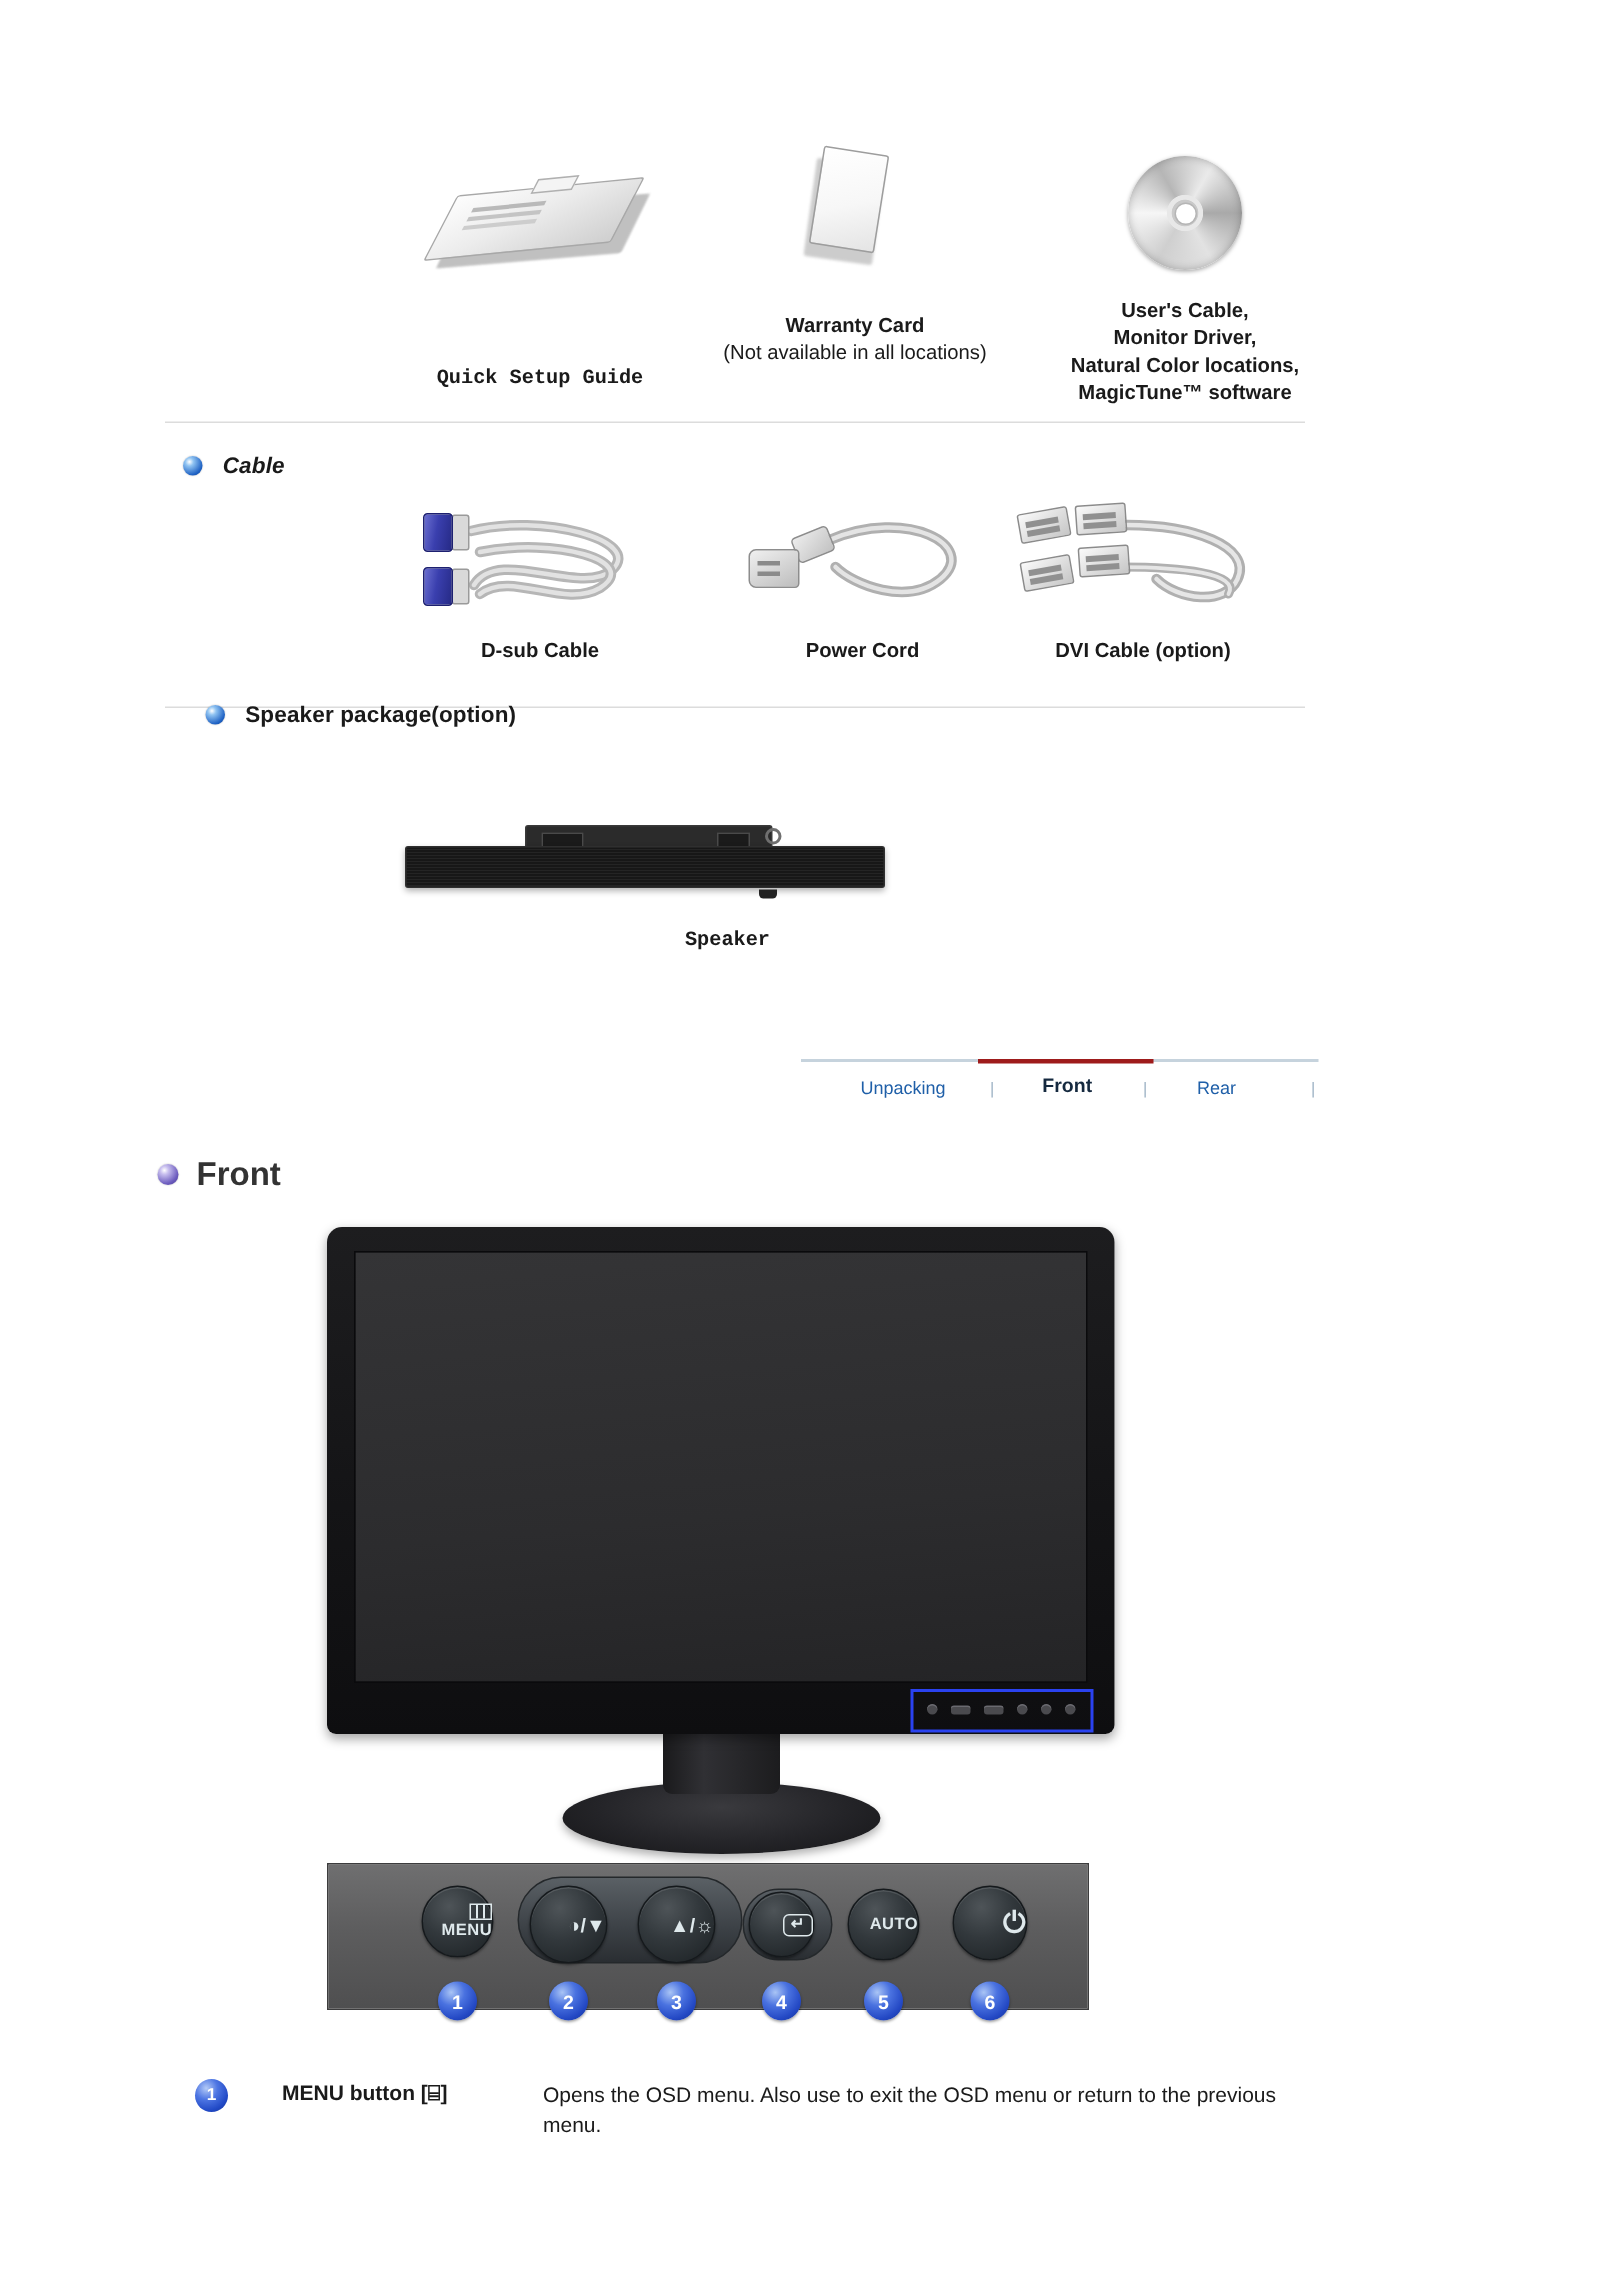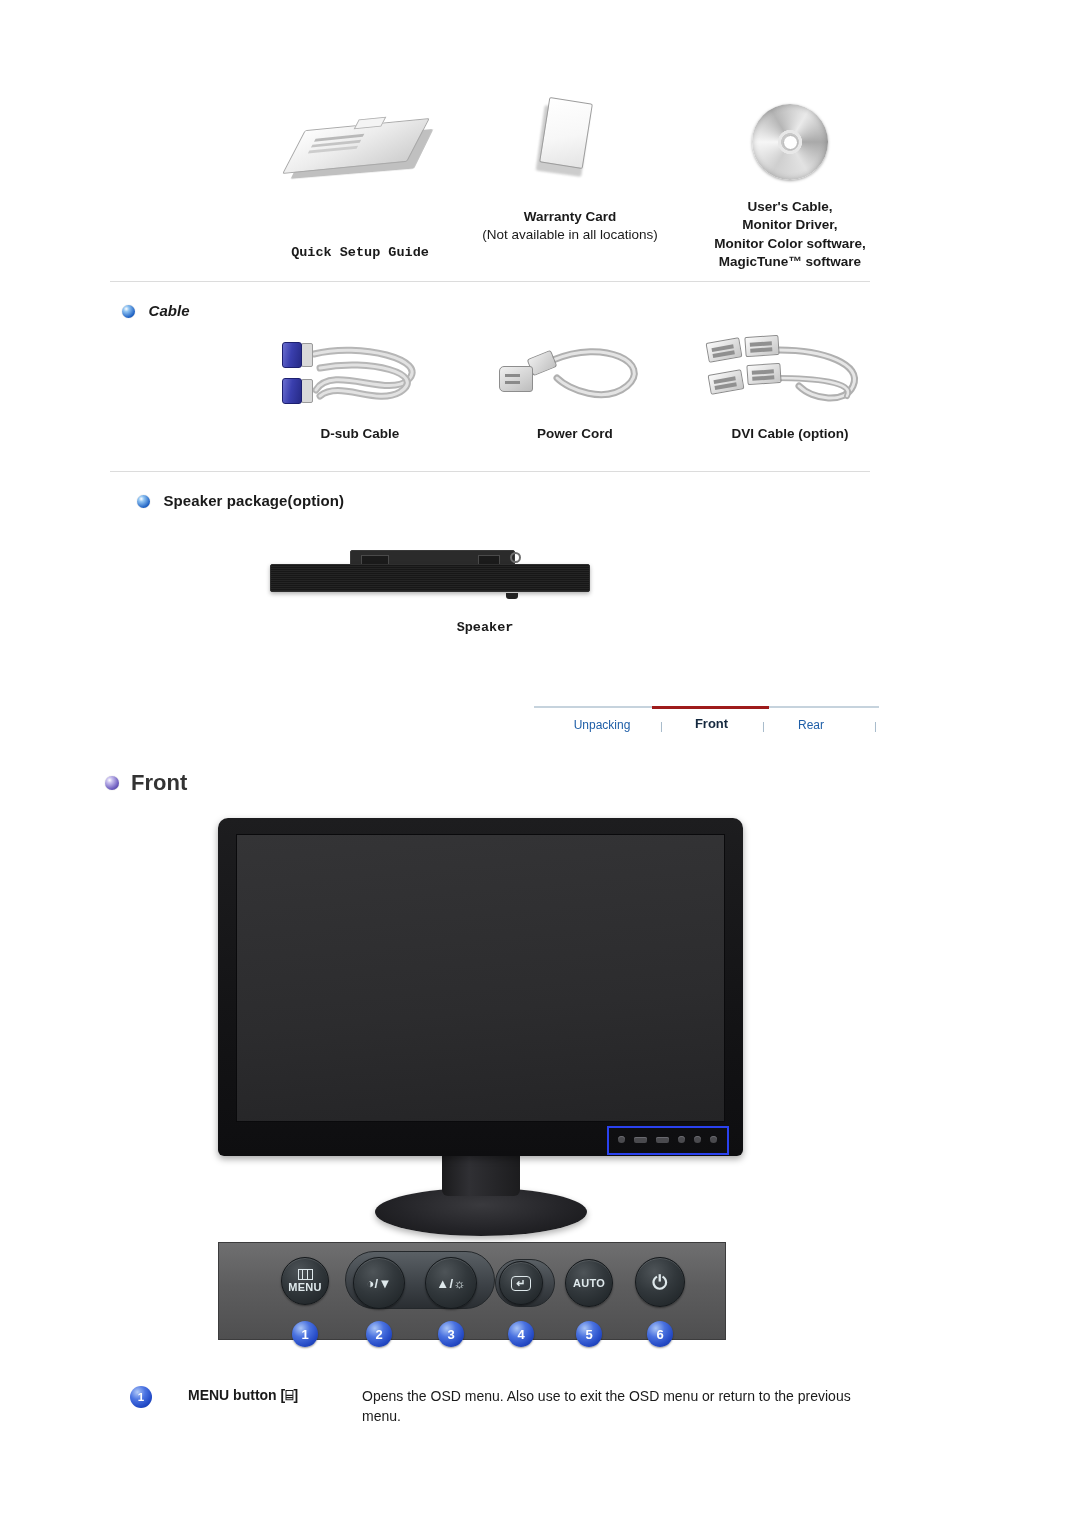--- a/index.html
+++ b/index.html
@@ -224,21 +224,21 @@
   .cpanel {
     position:absolute; left:218px; top:1242px; width:508px; height:98px;
     background: linear-gradient(180deg,#6f6f70 0%,#5d5d5e 45%,#4f4f50 100%);
     border:1px solid #3c3c3d;
   }
   .cpanel .btnrow { position:absolute; left:0; top:6px; width:508px; height:62px; }
   .cbtn {
     position:absolute; border-radius:50%;
     background: radial-gradient(circle at 38% 28%, #4e5458 0%, #32383c 45%, #1b2023 100%);
     border:1px solid #15191c;
-    color:#dfe9ec; display:flex; align-items:center; justify-content:center;
+    color:#dfe9ec; display:flex; align-items:flex-end; justify-content:center;
     font-size:11px; font-weight:bold; letter-spacing:.3px;
     box-shadow: inset 0 1px 0 rgba(255,255,255,.12), 0 1px 2px rgba(0,0,0,.45);
     flex-direction:column; line-height:1;
   }
   .pillbg {
     position:absolute; border-radius:30px;
     background: linear-gradient(180deg,#5a6065 0%,#3c4146 60%,#2a2e32 100%);
     border:1px solid #24282b;
   }
   .cnum {
@@ -308,21 +308,21 @@
     <div class="acc-cell" style="left:570px; top:0; width:220px;">
       <div class="acc-art">
         <div class="cd">
             <div class="disc"></div>
             <div class="hole"></div>
           </div>
       </div>
       <div class="acc-cap" style="margin-top:18px;">
         <span>User's Cable,</span><br>
         <span>Monitor Driver,</span><br>
-        <span>Monitor Color software,</span><br>
+        <span>Natural Color locations,</span><br>
         <span>MagicTune™ software</span>
       </div>
     </div>
   </div>
 
   <hr class="hr" style="position:absolute; left:110px; top:281px; width:760px;">
 
   <div style="position:absolute; left:122px; top:302px;font-style:italic;">
     <span class="bullet-sphere"></span>
     <span class="sec-title">Cable</span>
@@ -355,42 +355,42 @@
           </svg>
           <div class="shell a"></div>
             <div class="shell b"></div>
           <div class="conn a"></div>
             <div class="conn b"></div>
         </div>
       </div>
       <div class="cable-cap">D-sub Cable</div>
     </div>
 
-    <div class="cable-cell" style="left:560px; top:0; width:240px;text-align:center;">
+    <div class="cable-cell" style="left:532px; top:0; width:240px;text-align:center;">
       <div class="cable-art">
         <div class="dvic">
           <svg class="wireSvg" width="175" height="82" viewBox="0 0 175 82">
             <path d="M76 16 C 120 16, 160 30, 150 52 C 142 70, 110 66, 96 52" fill="none" stroke="#b0b0b0" stroke-width="7" stroke-linecap="round"></path>
             <path d="M76 16 C 120 16, 160 30, 150 52 C 142 70, 110 66, 96 52" fill="none" stroke="#e6e6e6" stroke-width="3" stroke-linecap="round"></path>
             <path d="M72 44 C 112 44, 152 48, 144 62" fill="none" stroke="#b0b0b0" stroke-width="6" stroke-linecap="round"></path>
             <path d="M72 44 C 112 44, 152 48, 144 62" fill="none" stroke="#e6e6e6" stroke-width="2.5" stroke-linecap="round"></path>
           </svg>
           <div class="dvihead h3"></div>
           <div class="dvihead h4"></div>
           <div class="dvihead h1"></div>
           <div class="dvihead h2"></div>
         </div>
       </div>
       <div class="cable-cap">DVI Cable (option)</div>
     </div>
   </div>
 
   <hr class="hr" style="position:absolute; left:110px; top:471px; width:760px;">
 
-  <div style="position:absolute; left:137px; top:492px;text-align:right;">
+  <div style="position:absolute; left:137px; top:468px;text-align:right;">
     <span class="bullet-sphere"></span>
     <span class="sec-title">Speaker package(option)</span>
   </div>
 
   <div class="spk-wrap">
     <div class="spkbar">
       <div class="top"></div>
       <div class="ring"></div>
       <div class="grille"></div>
       <div class="nub"></div>

